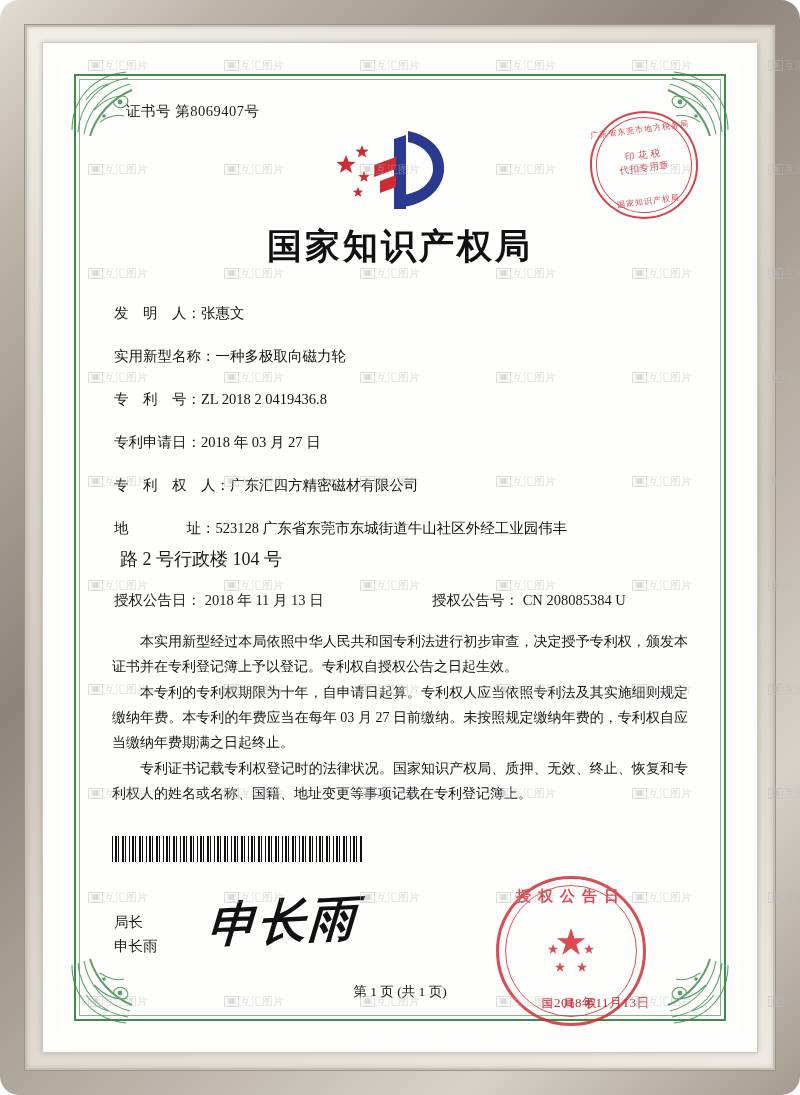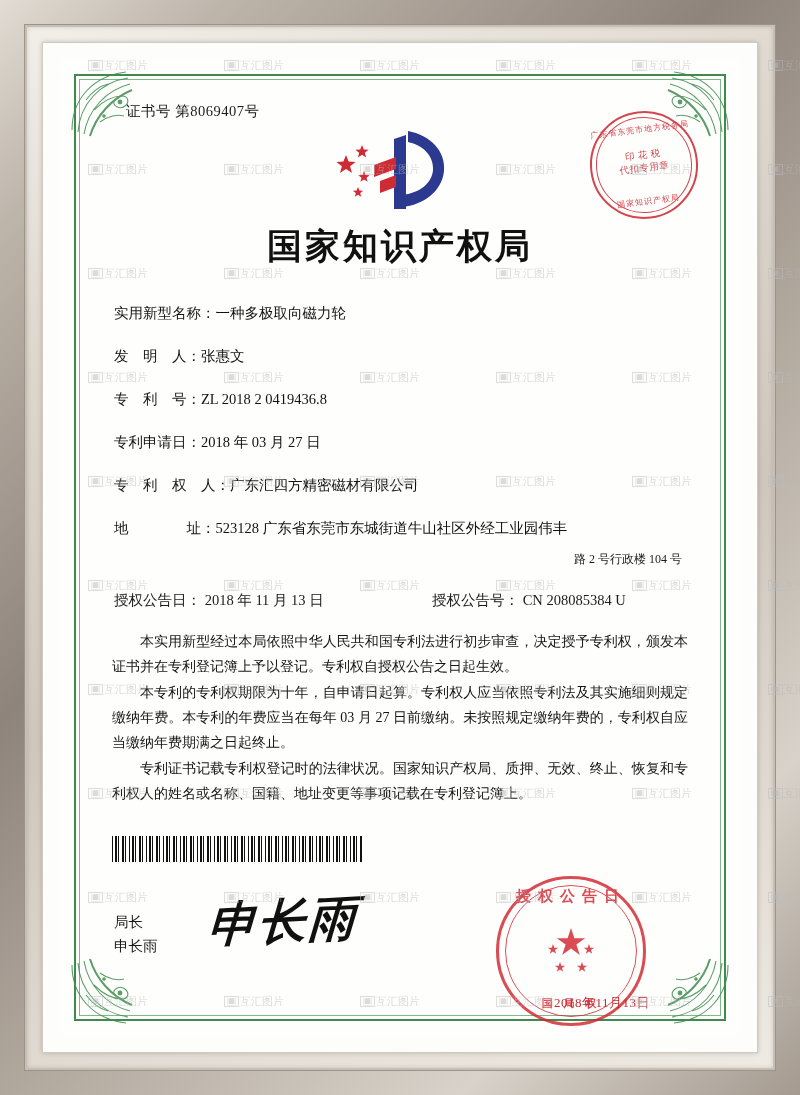--- a/index.html
+++ b/index.html
@@ -15,20 +15,21 @@
   }
 
   
   .frame-outer {
     position: absolute;
     left: 0; top: 0;
     width: 800px; height: 1095px;
     box-sizing: border-box;
     background:
       linear-gradient(135deg, #e2dcd4 0%, #bdb4aa 12%, #8e847b 38%, #b7aea4 62%, #d8d2ca 82%, #a49a90 100%);
+    border-radius: 19px;
   }
   .frame-bevel {
     position: absolute;
     left: 24px; top: 24px;
     right: 24px; bottom: 24px;
     box-sizing: border-box;
     background: linear-gradient(160deg,#f2efe9 0%, #ded7ce 25%, #cfc7bd 55%, #efeae3 100%);
     border: 1px solid #9d9489;
     box-shadow: inset 0 0 0 2px #c7bfb4, inset 0 0 6px rgba(0,0,0,.25);
     padding: 18px;
@@ -152,24 +153,23 @@
     flex: 0 0 auto;
     white-space: pre;
     color: #161616;
   }
   .row .val {
     flex: 1 1 auto;
     color: #111;
   }
   .row.tight { margin-bottom: 6px; }
   .addr-second {
-    font-size: 12px;
+    font-size: 18px;
     line-height: 24px;
     margin: 0 0 16px 6px;
-    text-align: right;
   }
   .two-col {
     display: flex;
     font-size: 14.5px;
     line-height: 26px;
     margin-bottom: 16px;
   }
   .two-col .left { flex: 0 0 56%; }
   .two-col .right { flex: 1 1 auto; }
 
@@ -408,27 +408,27 @@
           </div>
           <div class="arc-bottom">国家知识产权局</div>
         </div>
       </div>
 
       <div class="title">国家知识产权局</div>
 
       <div class="fields">
 
         <div class="row">
+          <span class="lbl">发　明　人：</span>
+          <span class="val">张惠文</span>
+        </div>
+
+        <div class="row">
           <span class="lbl">实用新型名称：</span>
           <span class="val">一种多极取向磁力轮</span>
-        </div>
-
-        <div class="row">
-          <span class="lbl">发　明　人：</span>
-          <span class="val">张惠文</span>
         </div>
 
         <div class="row">
           <span class="lbl">专　利　号：</span>
           <span class="val">ZL 2018 2 0419436.8</span>
         </div>
 
         <div class="row">
           <span class="lbl">专利申请日：</span>
           <span class="val">2018 年 03 月 27 日</span>
@@ -487,20 +487,21 @@
               </g>
             </svg>
           </div>
           <div class="arc-txt2">国 局 权</div>
         </div>
 
         <div class="seal-date">2018年11月13日</div>
       </div>
     </div>
 
+    <div class="page-foot">第 1 页 (共 1 页)</div>
   </div>
 </div>
 
 <div class="watermarks" id="wm-layer">
     <div class="wm" style="left: 88px; top: 60px;"><span class="box">▣</span>互汇图片</div>
     <div class="wm" style="left: 224px; top: 60px;"><span class="box">▣</span>互汇图片</div>
     <div class="wm" style="left: 360px; top: 60px;"><span class="box">▣</span>互汇图片</div>
     <div class="wm" style="left: 496px; top: 60px;"><span class="box">▣</span>互汇图片</div>
     <div class="wm" style="left: 632px; top: 60px;"><span class="box">▣</span>互汇图片</div>
     <div class="wm" style="left: 768px; top: 60px;"><span class="box">▣</span>互汇图片</div>

